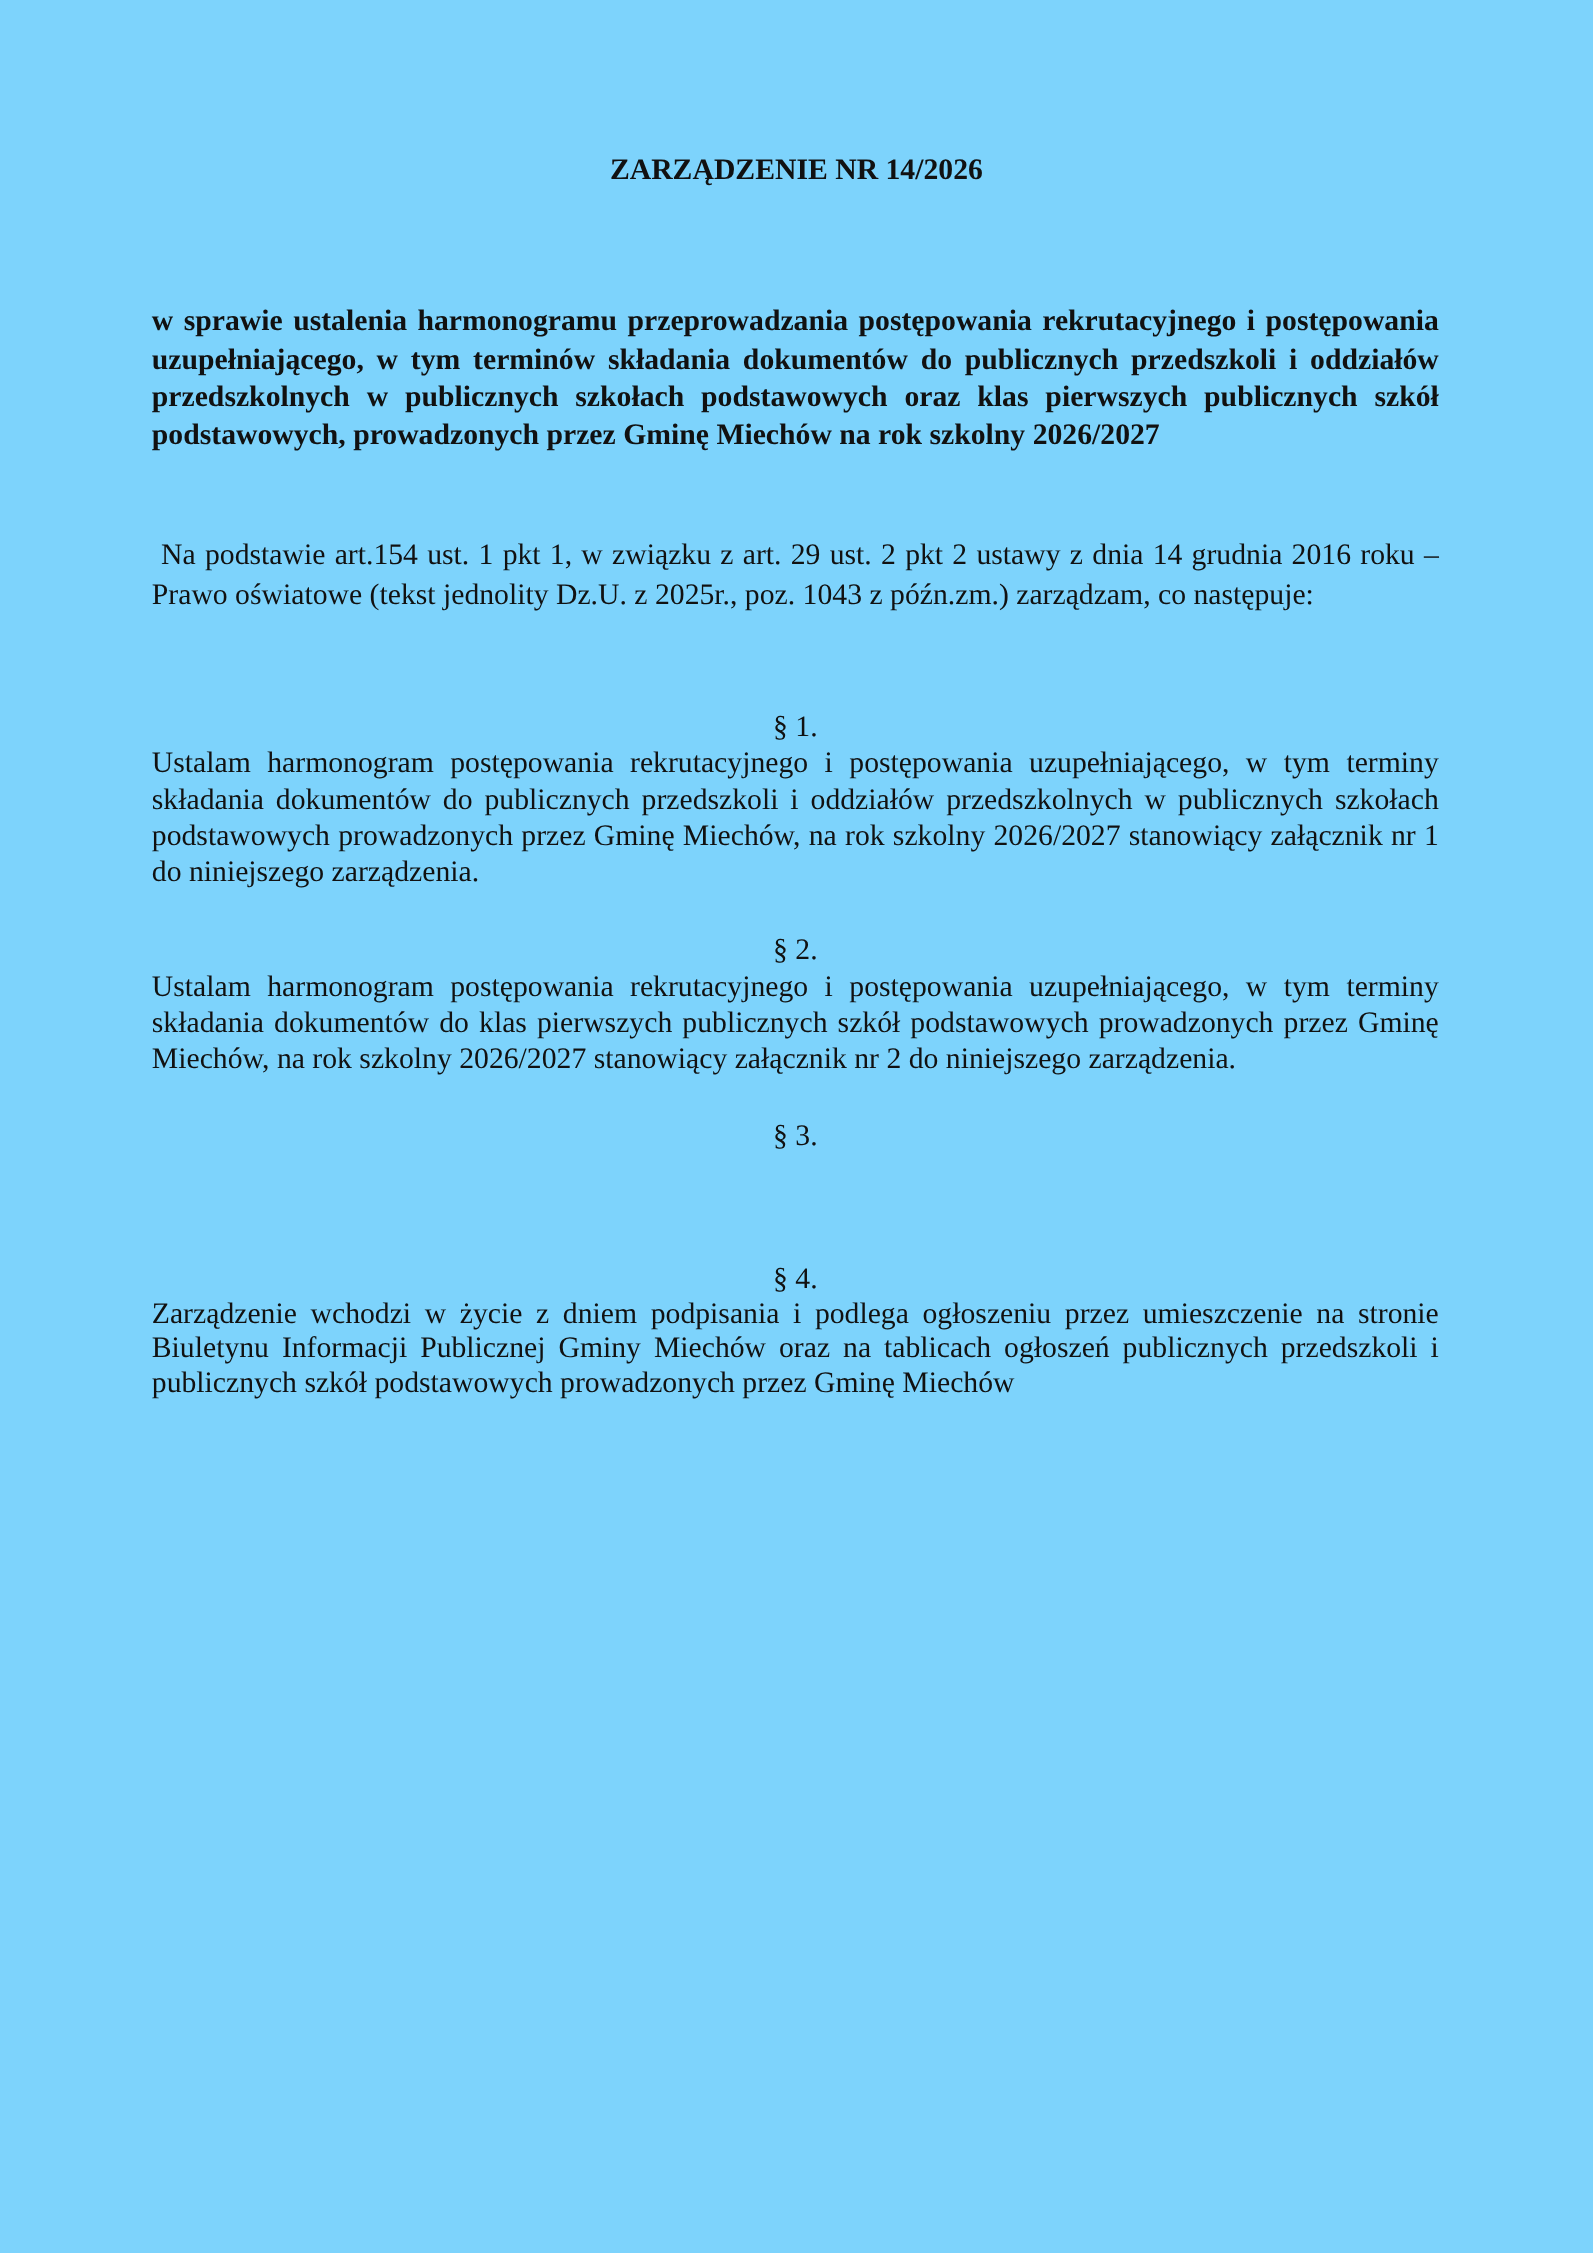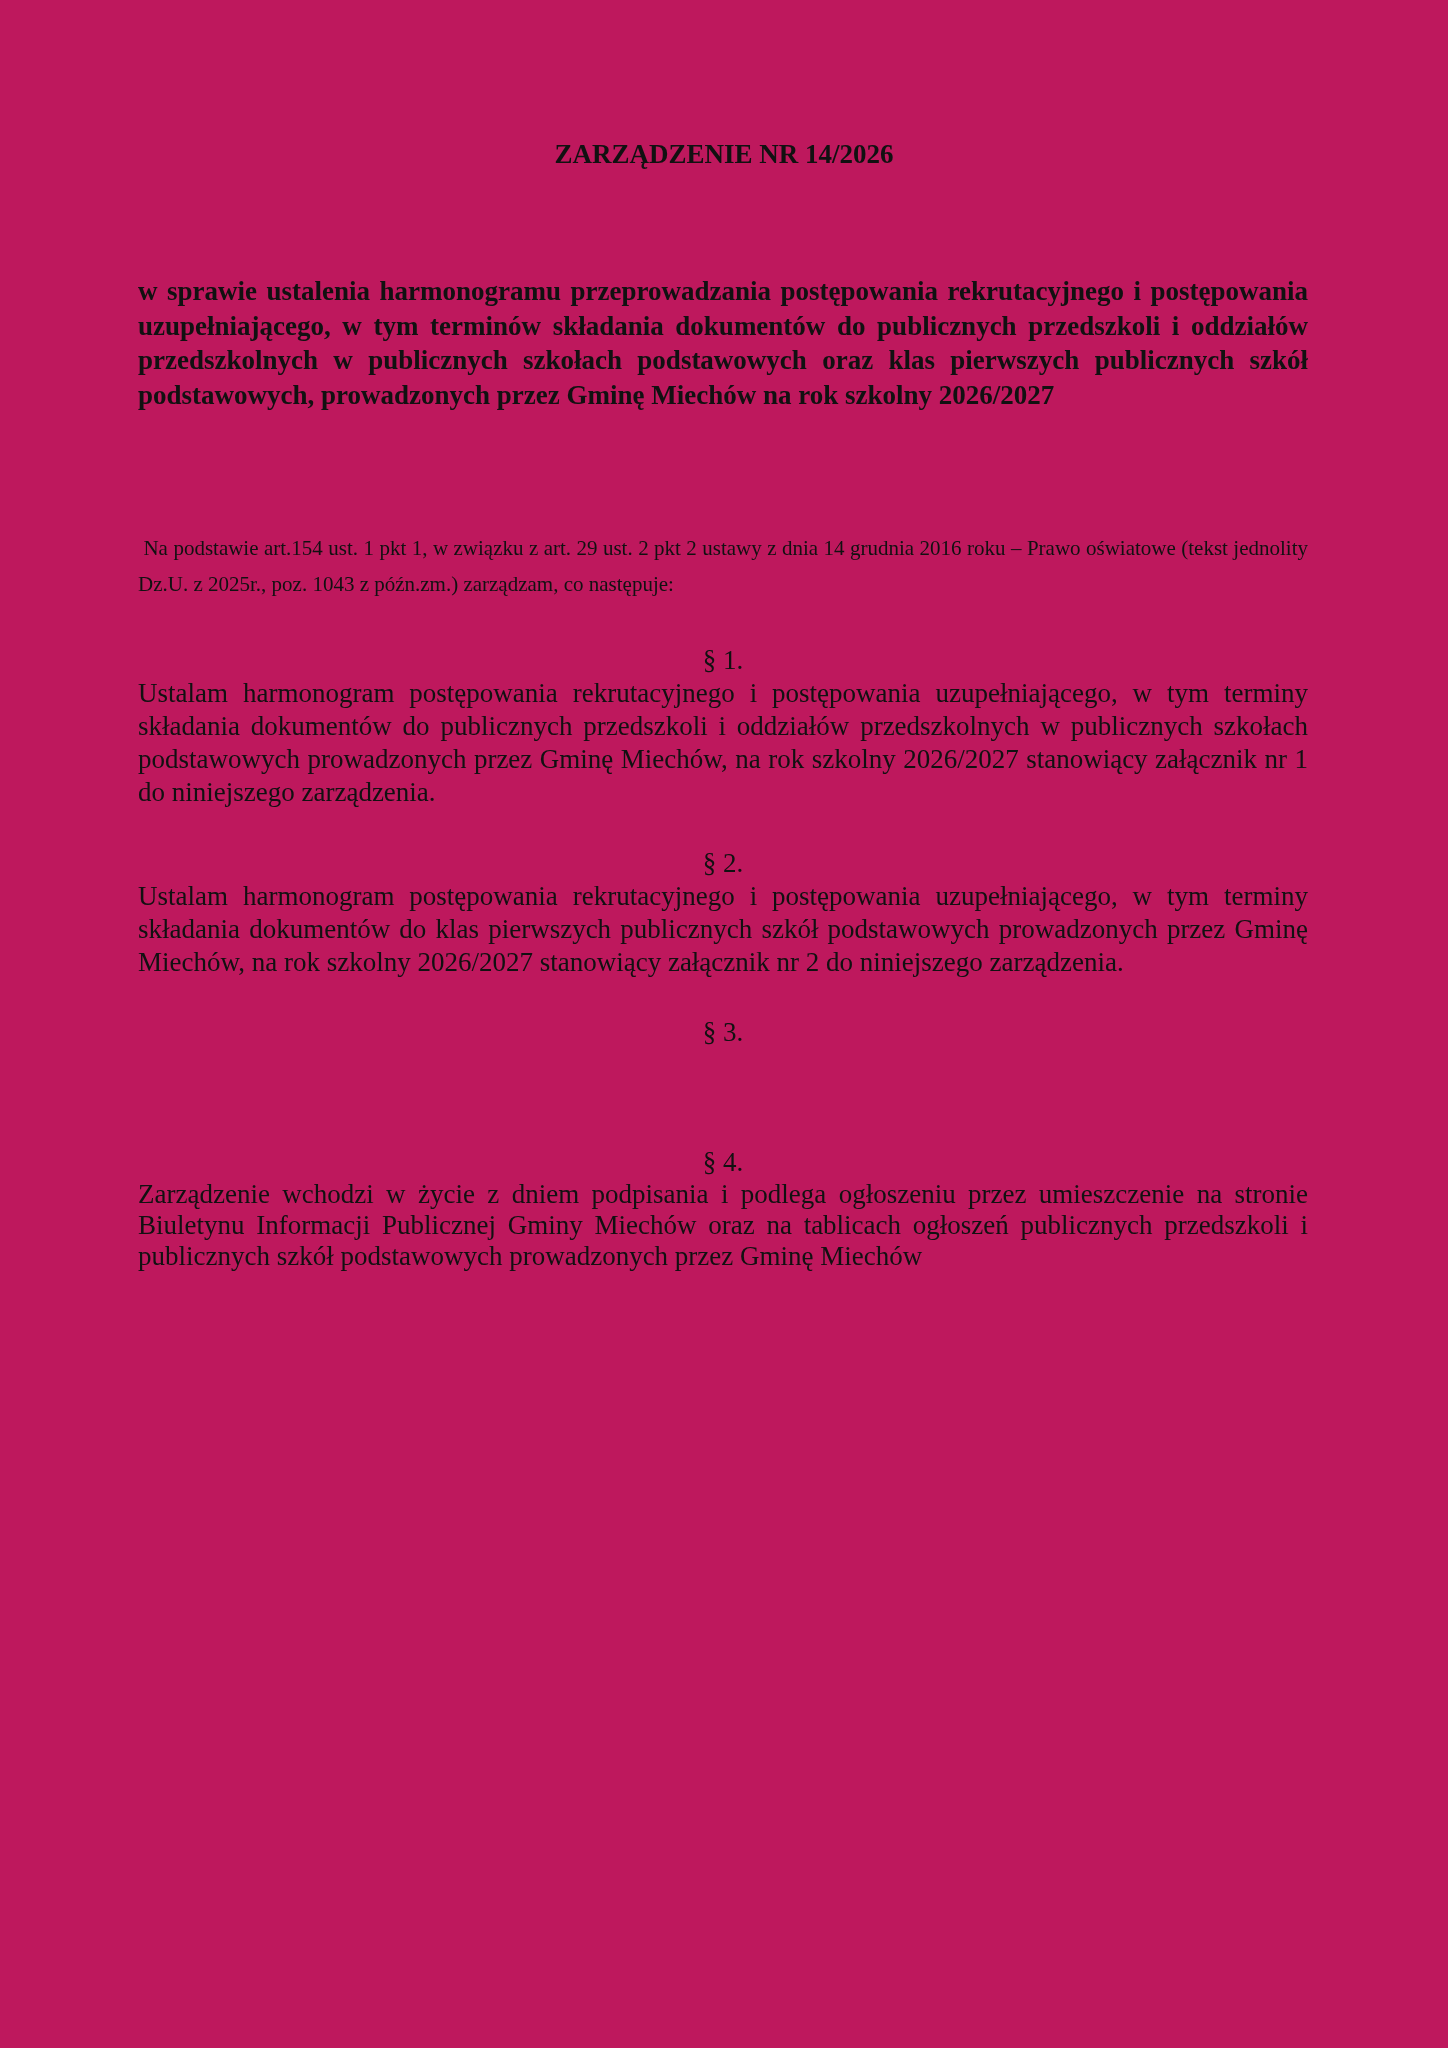--- a/index.html
+++ b/index.html
@@ -14,21 +14,21 @@
       overflow: hidden;
       color: #111111;
       font-family: "Liberation Serif", "DejaVu Serif", serif;
     }
     .page {
       position: absolute;
       left: 0;
       top: 0;
       width: 1448px;
       height: 2048px;
-      background: #be185d;
+      background: #7dd3fc;
     }
     .content {
       position: absolute;
       left: 138px;
       width: 1170px;
     }
     .title-block {
       position: absolute;
       left: 0;
       top: 137px;
@@ -40,22 +40,22 @@
     }
     .title-block div { white-space: nowrap; }
     .subject {
       top: 274px;
       font-weight: bold;
       font-size: 27px;
       line-height: 34.5px;
       text-align: justify;
     }
     .legal-basis {
-      top: 530px;
-      font-size: 21px;
+      top: 486px;
+      font-size: 27px;
       line-height: 36px;
       text-align: justify;
     }
     .section {
       font-size: 27px;
       line-height: 33px;
     }
     .section-heading {
       text-align: center;
       white-space: nowrap;

